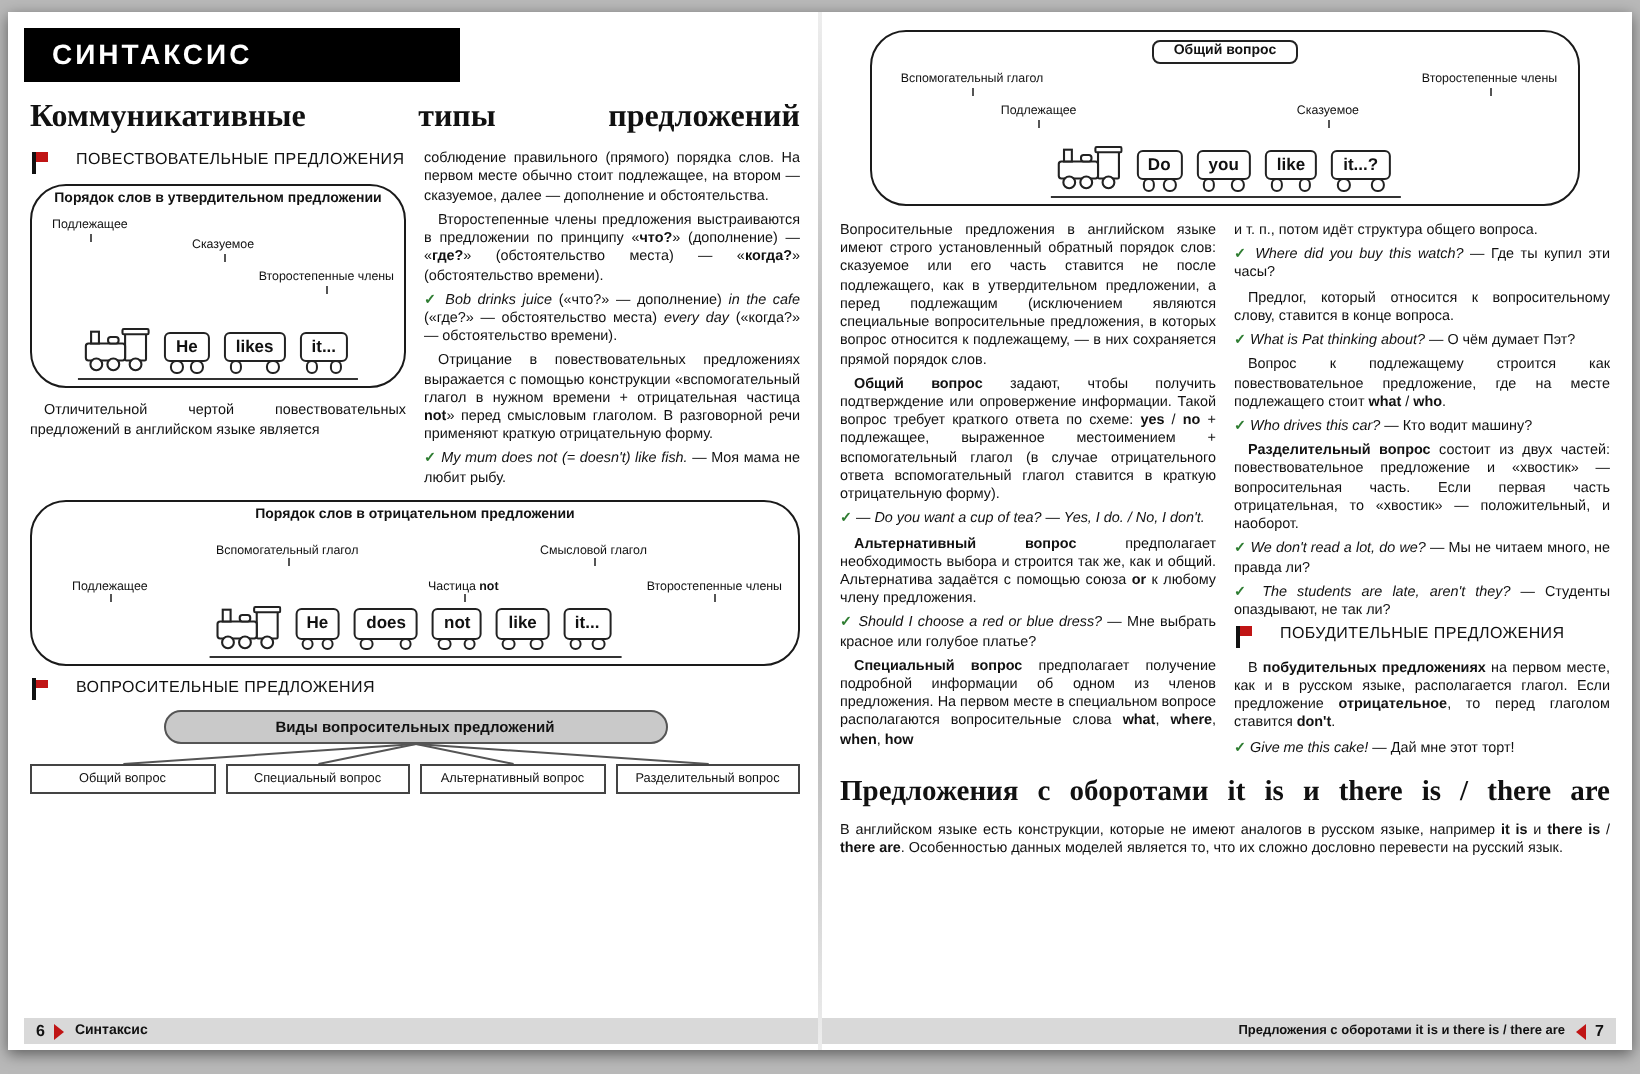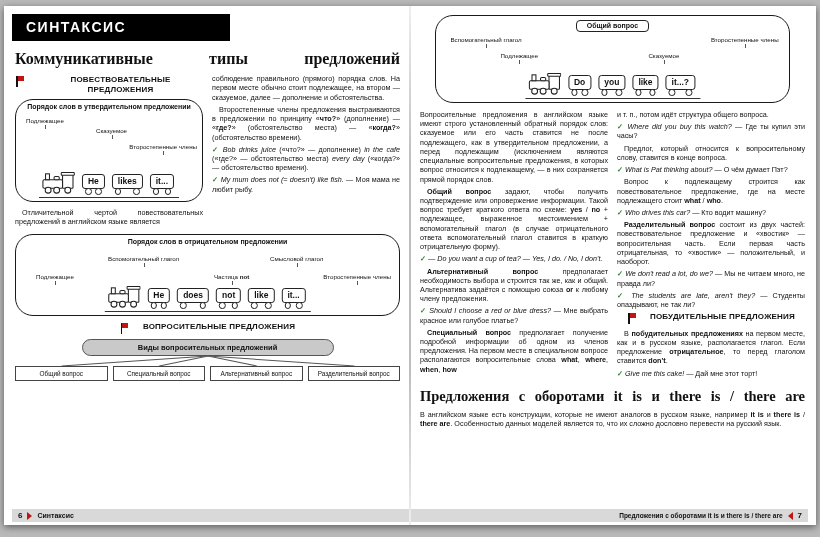--- a/index.html
+++ b/index.html
@@ -16,21 +16,21 @@
   .big-title{font-family:"Liberation Serif",serif;font-weight:bold;font-size:16px;line-height:1.2;text-align:justify;text-align-last:justify;margin:1px 0 6px}
   h2.big-title{font-size:14.5px;margin:7px 0 5px}
 
   .t{font-size:7.2px;line-height:1.28;text-align:justify;margin-bottom:3px;text-indent:7px}
   .t.cont,.t.ex{text-indent:0}
   .ck{color:#2f7d32;font-weight:bold}
 
   .cols{display:flex;gap:9px;margin-bottom:4px}
   .col{flex:1;min-width:0}
 
-  .sec-head{display:flex;gap:14px;justify-content:center;align-items:flex-start;font-weight:bold;font-size:8px;line-height:1.2;text-align:center;margin:1px 0 5px;letter-spacing:.2px}
+  .sec-head{display:flex;gap:14px;align-items:flex-start;font-weight:normal;font-size:8px;line-height:1.2;text-align:center;margin:1px 0 5px;letter-spacing:.2px}
   .flag{position:relative;width:9px;height:11px;flex:0 0 9px;margin-top:0.5px}
   .flag::before{content:"";position:absolute;left:1px;top:0;width:1.5px;height:11px;background:#111}
   .flag::after{content:"";position:absolute;left:2.5px;top:.5px;width:6px;height:4.5px;background:#c01515}
 
   .tbox{border:1.4px solid #1a1a1a;border-radius:18px;background:#fff;position:relative;margin-bottom:6px}
   .tbox-title{font-weight:bold;font-size:7px;text-align:center;padding:3px 8px 1px;line-height:1.25}
   .tbox-body{position:relative}
   .affirm .tbox-body{height:88px}
   .neg .tbox-body{height:68px}
   .gq{width:92%;margin:0 auto 7px}
@@ -115,20 +115,21 @@
                   <span class="car">it...</span>
                 </div>
             </div>
           </div>
           <p class="t">Отличительной чертой повествовательных предложений в английском языке является</p>
         </div>
         <div class="col">
           <p class="t cont">соблюдение правильного (прямого) порядка слов. На первом месте обычно стоит подлежащее, на втором — сказуемое, далее — дополнение и обстоятельства.</p>
           <p class="t">Второстепенные члены предложения выстраиваются в предложении по принципу «<b>что?</b>» (дополнение) — «<b>где?</b>» (обстоятельство места) — «<b>когда?</b>» (обстоятельство времени).</p>
           <p class="t ex"><span class="ck">✓</span> <i>Bob drinks juice</i> («что?» — дополнение) <i>in the cafe</i> («где?» — обстоятельство места) <i>every day</i> («когда?» — обстоятельство времени).</p>
+          <p class="t">Отрицание в повествовательных предложениях выражается с помощью конструкции «вспомогательный глагол в нужном времени + отрицательная частица <b>not</b>» перед смысловым глаголом. В разговорной речи применяют краткую отрицательную форму.</p>
           <p class="t ex"><span class="ck">✓</span> <i>My mum does not (= doesn't) like fish.</i> — Моя мама не любит рыбу.</p>
         </div>
       </div>
 
       <div class="tbox neg">
         <div class="tbox-title">Порядок слов в отрицательном предложении</div>
         <div class="tbox-body">
           <span class="lbl l-n1">Подлежащее</span>
           <span class="lbl l-n2">Вспомогательный глагол</span>
           <span class="lbl l-n3">Частица <b>not</b></span>

